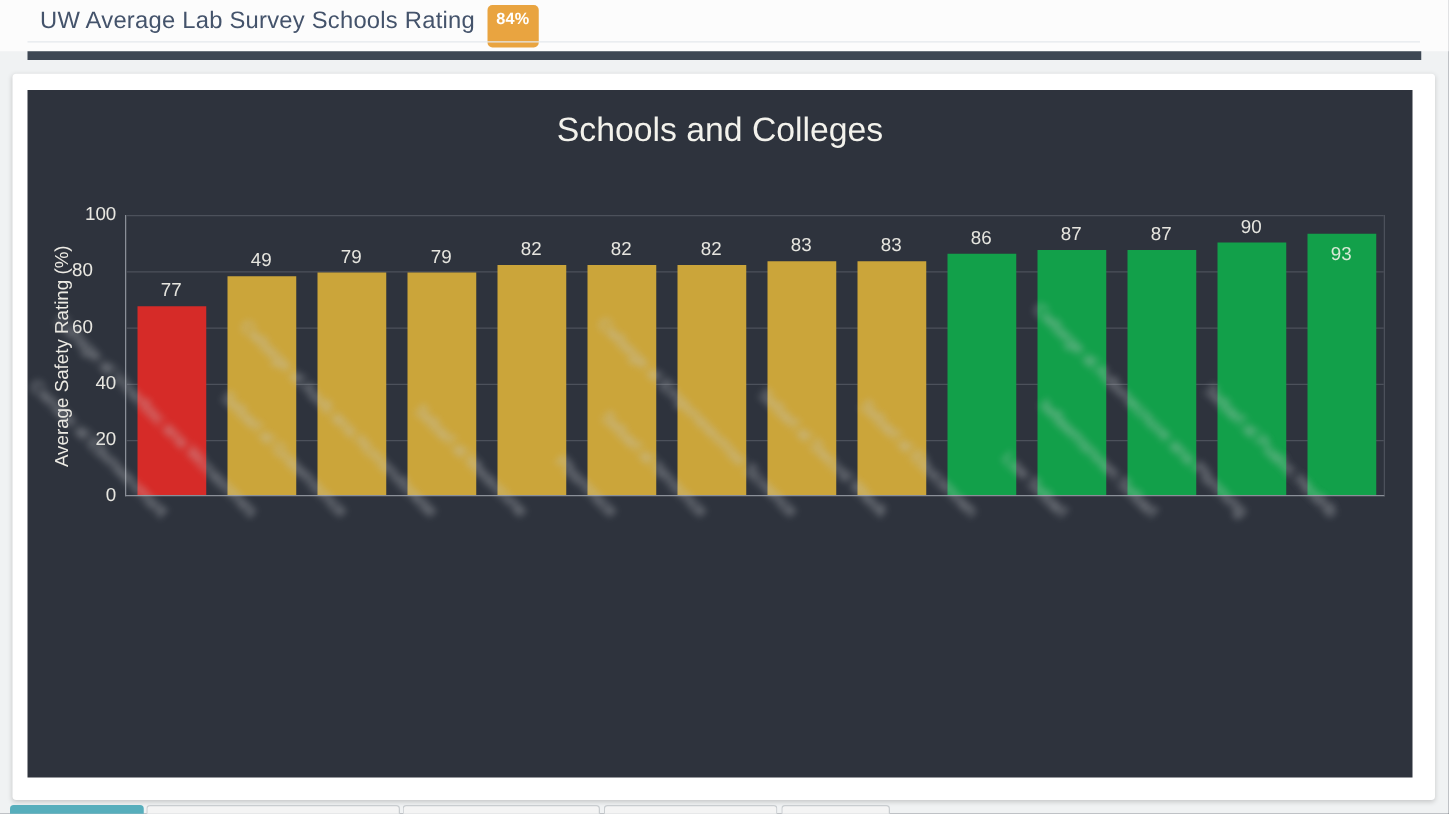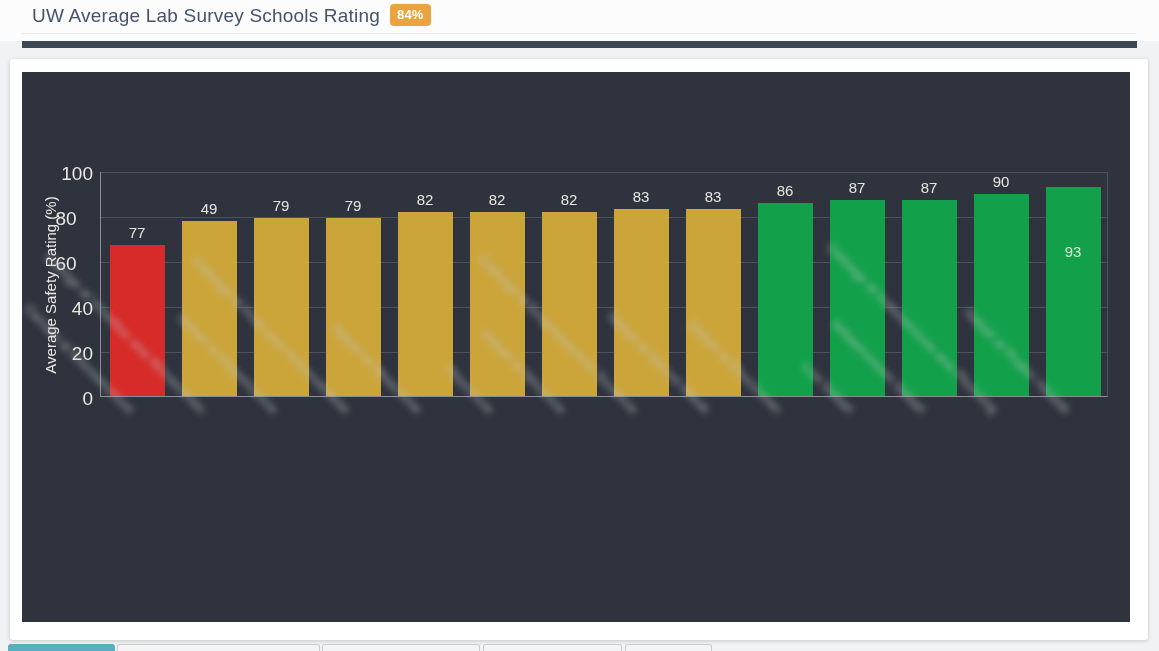--- a/index.html
+++ b/index.html
@@ -4,21 +4,21 @@
 <style>
   * { margin:0; padding:0; box-sizing:border-box; }
   html,body { width:1159px; height:651px; overflow:hidden; }
   body { background:#f0f2f3; font-family:"Liberation Sans", sans-serif; position:relative; }
 
   
   .header { position:absolute; top:0; left:0; width:1159px; height:41px; background:#fcfcfc; }
   .header-title { position:absolute; top:4px; left:32px; font-size:19px; font-weight:normal;
                   color:#44536b; letter-spacing:.2px; }
   .badge { display:inline-block; margin-left:10px; background:#e9a440; color:#ffffff;
-           font-size:13px; font-weight:bold; border-radius:4px; padding:3px 7px 4px;
+           font-size:13px; font-weight:bold; border-radius:4px; padding:3px 7px 16px;
            vertical-align:3px; }
   .header-rule { position:absolute; top:33px; left:22px; width:1114px; height:1px; background:#e4e8eb; }
   .divider-bar { position:absolute; top:41px; left:22px; width:1115px; height:7px; background:#3d4753; }
 
   
   .card { position:absolute; top:59px; left:10px; width:1138px; height:581px; background:#ffffff;
           border-radius:3px; box-shadow:0 1px 4px rgba(0,0,0,.18); }
   .panel { position:absolute; top:13px; left:12px; width:1108px; height:550px; background:#2e333d; }
   .chart-title { position:absolute; top:17px; left:0; width:100%; text-align:center;
                  font-size:27px; font-weight:normal; color:#f3f2ec; }
@@ -26,44 +26,45 @@
              white-space:nowrap; color:#edebe4; font-size:15px; }
   .x-title { position:absolute; top:517px; left:0; width:100%; text-align:center;
              color:#edebe4; font-size:16px; }
 
   
   .plot { position:absolute; left:78px; top:100px; width:1008px; height:225px;
           border-left:1px solid #8a8f98; border-bottom:1px solid #8a8f98;
           border-right:1px solid #4c515b; }
   .gridline { position:absolute; left:0; width:100%; height:1px; background:#4c515b; }
   .ytick { position:absolute; left:-62px; width:54px; text-align:right;
-           color:#e8e7e1; font-size:19px; }
+           color:#e8e7e1; font-size:15px; }
   .bar { position:absolute; bottom:0; width:55px; }
   .bar-value { position:absolute; width:72px; text-align:center; color:#e6e5df; font-size:15px; }
-  .bar-value.inside { color:#d9e9d6;margin-top:48px; }
+  .bar-value.inside { color:#d9e9d6; }
   .xlabel { position:absolute; width:300px; text-align:right; white-space:nowrap;
             transform:rotate(45deg); transform-origin:top right;
             filter:blur(3px); opacity:.8; color:#c3c6ca; font-size:13.5px; }
 
   
   .tab { position:absolute; top:644px; height:12px; border-radius:3px 3px 0 0; }
   .tab.active { background:#57aebc; }
   .tab.inactive { background:#f4f4f4; border:1px solid #c9cdd0; border-bottom:none; }
 </style>
 </head>
 <body>
 
 <div class="header">
   <h1 class="header-title"><span>UW Average Lab Survey Schools Rating</span><span class="badge">84%</span></h1>
   <div class="header-rule"></div>
 </div>
 <div class="divider-bar"></div>
 
 <div class="card">
   <div class="panel">
+    <div class="chart-title">Schools and Colleges</div>
     <div class="y-title">Average Safety Rating (%)</div>
     <div class="plot" id="plot">
         <div class="gridline" style="top: 180px;"></div>
         <div class="gridline" style="top: 135px;"></div>
         <div class="gridline" style="top: 90px;"></div>
         <div class="gridline" style="top: 45px;"></div>
         <div class="gridline" style="top: 0px;"></div>
         <div class="ytick" style="top: 216px;">0</div>
         <div class="ytick" style="top: 171px;">20</div>
         <div class="ytick" style="top: 126px;">40</div>

